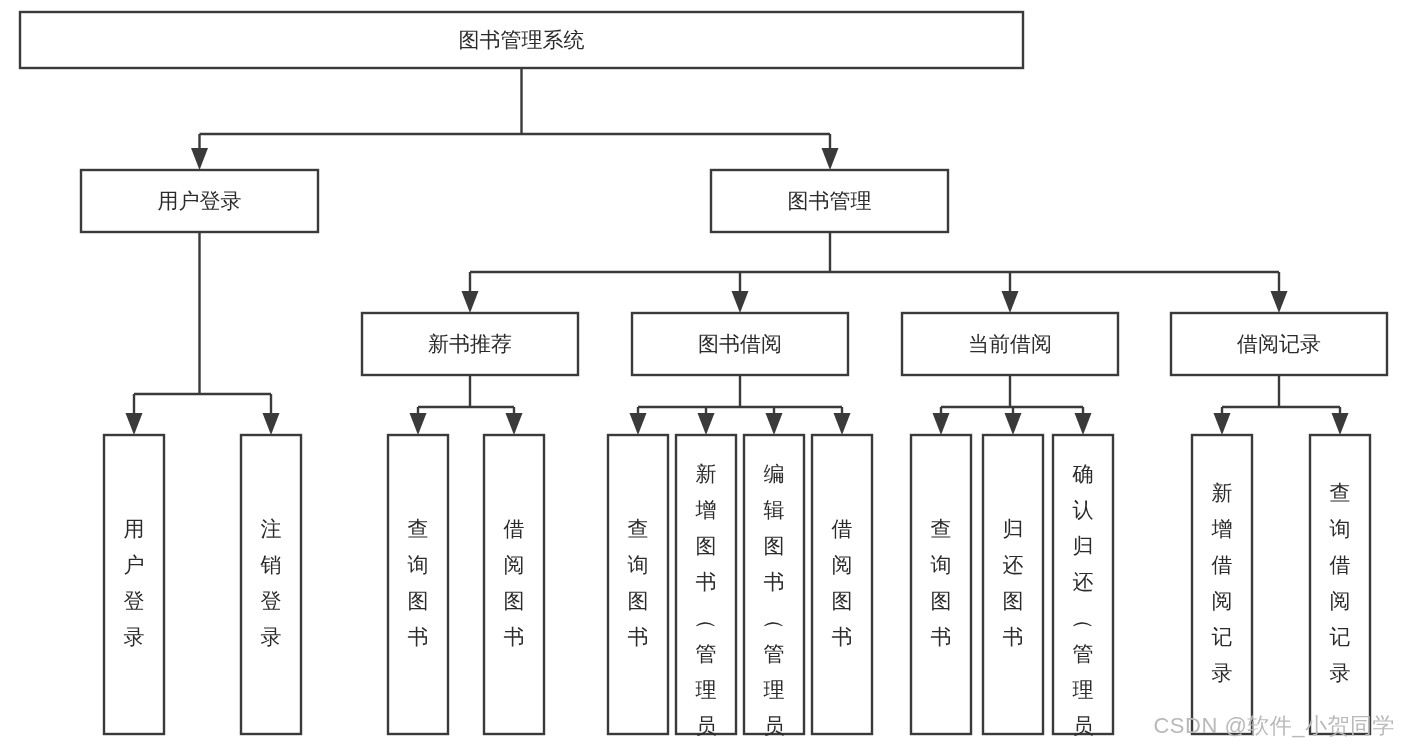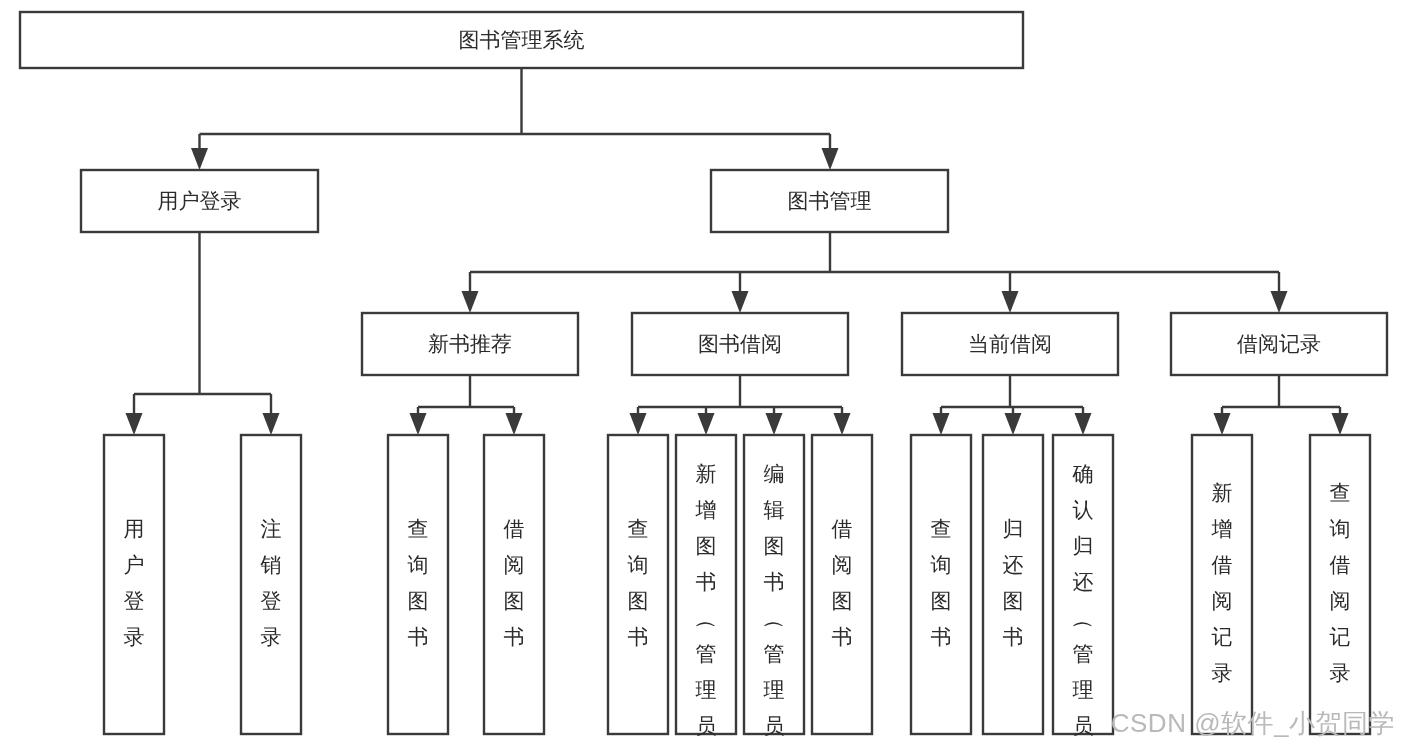--- a/index.html
+++ b/index.html
@@ -52,21 +52,21 @@
   }
   .arrow-head {
     fill: #3a3a3a;
     stroke: none;
   }
   .watermark-text {
     position: absolute;
     right: 10px;
     bottom: 6px;
     font-family: "Liberation Sans", "DejaVu Sans", sans-serif;
-    font-size: 26px;
+    font-size: 22px;
     color: #b9b9b9;
     white-space: nowrap;
     letter-spacing: 0.5px;
     pointer-events: none;
   }
 </style>
 </head>
 <body>
 
 <div id="diagram-root">

